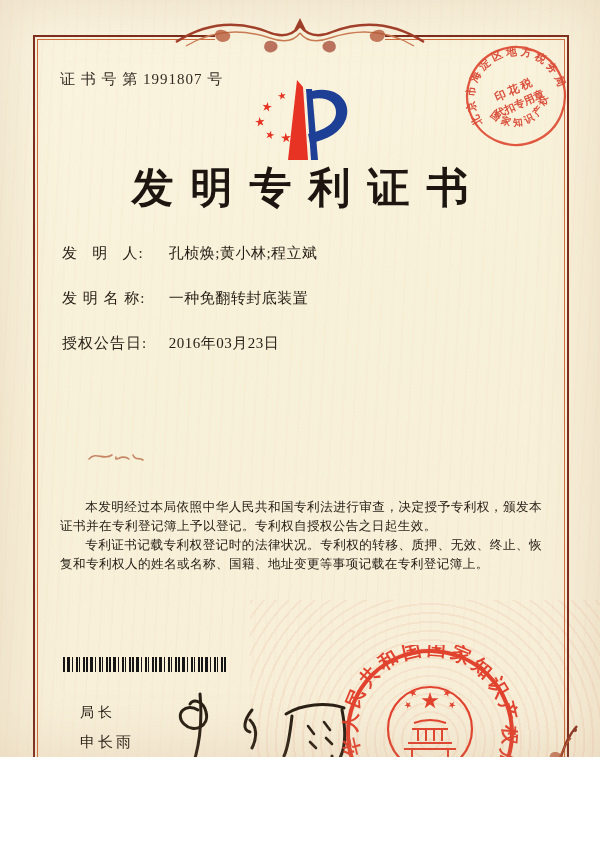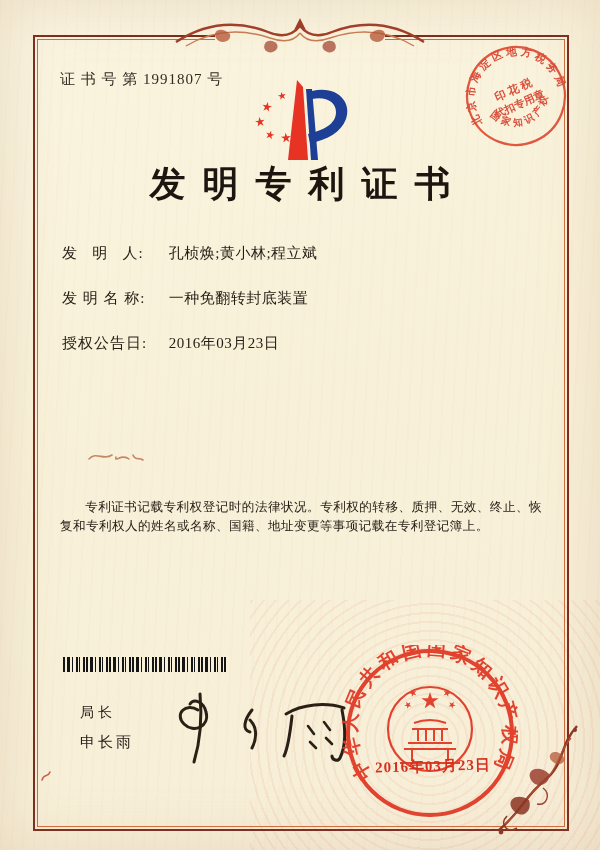--- a/index.html
+++ b/index.html
@@ -1,36 +1,36 @@
 <!DOCTYPE html>
 <html><head>
 <meta charset="utf-8">
 <style>
   html,body{margin:0;padding:0;}
   body{width:600px;height:850px;font-family:"Liberation Serif","DejaVu Serif",serif;}
-  .paper{position:relative;width:600px;height:850px;overflow:hidden;
+  .paper{position:relative;width:600px;height:757px;overflow:hidden;
     background:linear-gradient(160deg,#faf4e0 0%,#f8f1d9 45%,#f7eed8 100%);font-family:Liberation Serif, serif;}
   .vignette{position:absolute;inset:0;pointer-events:none;
     box-shadow:inset 0 0 60px rgba(190,150,110,.25);}
   .guilloche{position:absolute;inset:0;pointer-events:none;opacity:.5;
     background:repeating-linear-gradient(93deg,rgba(228,160,130,.07) 0 2px,transparent 2px 11px);}
   .guilloche-rings{position:absolute;left:250px;top:600px;width:350px;height:250px;pointer-events:none;
     background:repeating-radial-gradient(circle at 180px 140px,rgba(228,150,120,.13) 0 2px,transparent 2px 9px);}
   
   .frame{position:absolute;left:33px;top:35px;width:532px;height:792px;
     border:2px solid #7b2a1b;}
   .frame::after{content:"";position:absolute;inset:2px;border:1px solid #cf6b3c;}
   
   .ornament-top{position:absolute;left:170px;top:12px;width:260px;height:50px;}
   .ornament-corner{position:absolute;left:487px;top:720px;width:95px;height:118px;}
   
   .cert-no{position:absolute;left:60px;top:70px;font-size:15px;color:#332a22;letter-spacing:1px;white-space:pre;}
   .logo{position:absolute;left:246px;top:78px;width:112px;height:84px;}
   .title{position:absolute;left:0;top:160px;width:600px;text-align:center;
-    font-size:36px;font-weight:bold;color:#1d1510;letter-spacing:17px;text-indent:17px;}
+    font-size:42px;font-weight:bold;color:#1d1510;letter-spacing:17px;text-indent:17px;}
   
   .fields{position:absolute;left:62px;top:244px;width:480px;}
   .field-row{height:45px;font-size:15px;color:#241c14;}
   .field-label{display:inline-block;min-width:103px;white-space:pre;letter-spacing:1px;}
   .field-value{letter-spacing:.5px;}
   
   .body-text{position:absolute;left:60px;top:498px;width:482px;font-size:12.6px;
     line-height:1.52;color:#241c14;text-align:justify;}
   .body-text p{margin:0;text-indent:2em;letter-spacing:.4px;}
   
@@ -129,20 +129,21 @@
       <span class="field-label">授权公告日:</span>
       <span class="field-value">2016年03月23日</span>
     </div>
   </div>
 
   <svg class="scribble" viewBox="0 0 62 20">
     <path d="M4,12 C11,4 19,14 27,8 M31,10 C29,16 37,6 44,12 M48,8 C50,14 54,10 58,13" fill="none" stroke="#b5643f" stroke-width="1.6" stroke-linecap="round"></path>
   </svg>
 
   <div class="body-text">
+    <p>本发明经过本局依照中华人民共和国专利法进行审查，决定授予专利权，颁发本证书并在专利登记簿上予以登记。专利权自授权公告之日起生效。</p>
     <p>专利证书记载专利权登记时的法律状况。专利权的转移、质押、无效、终止、恢复和专利权人的姓名或名称、国籍、地址变更等事项记载在专利登记簿上。</p>
   </div>
 
   <div class="barcode"></div>
 
   <div class="officer-title">局长</div>
   <div class="officer-name">申长雨</div>
 
   <svg class="signature" viewBox="0 0 200 82">
     <g fill="none" stroke="#2a2015" stroke-width="3" stroke-linecap="round">

